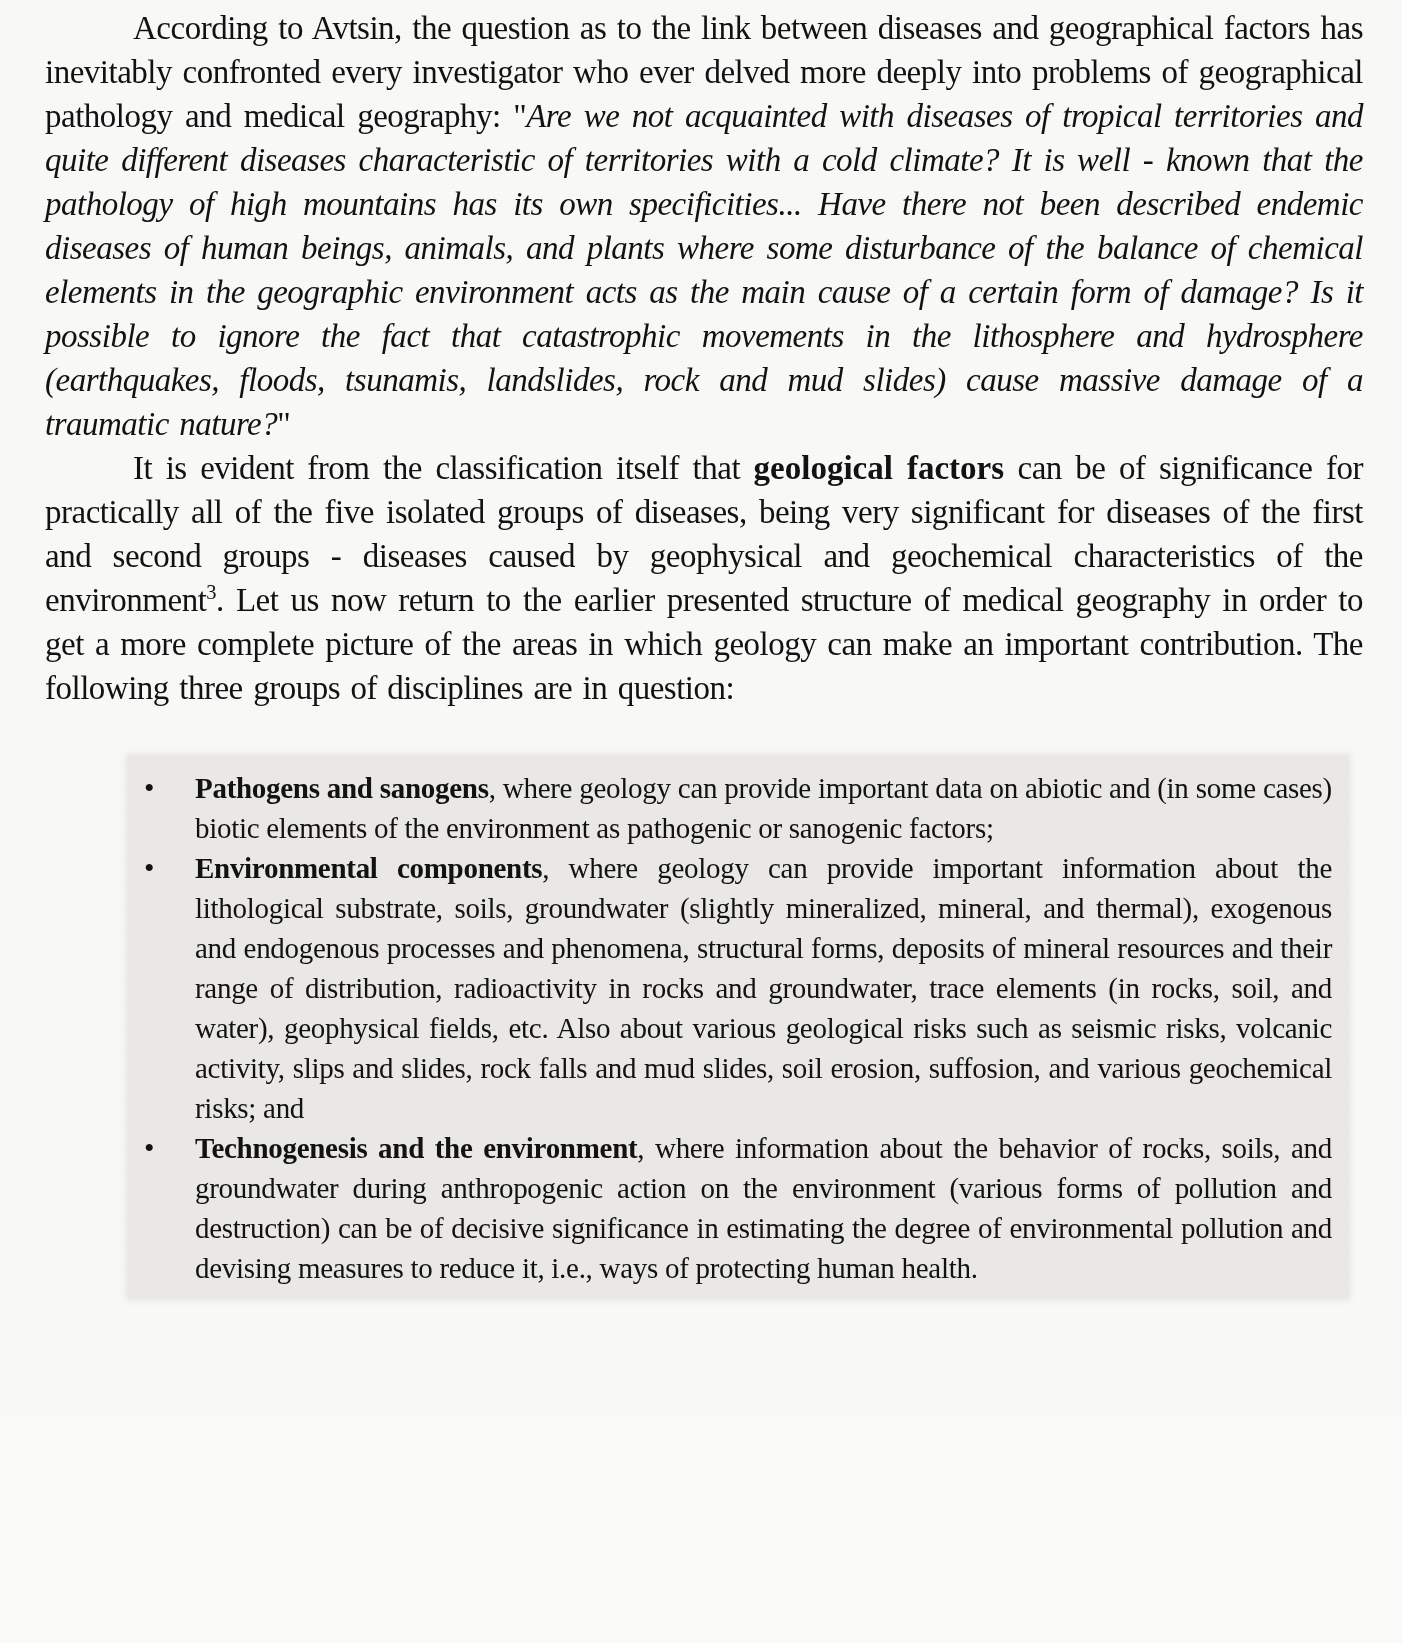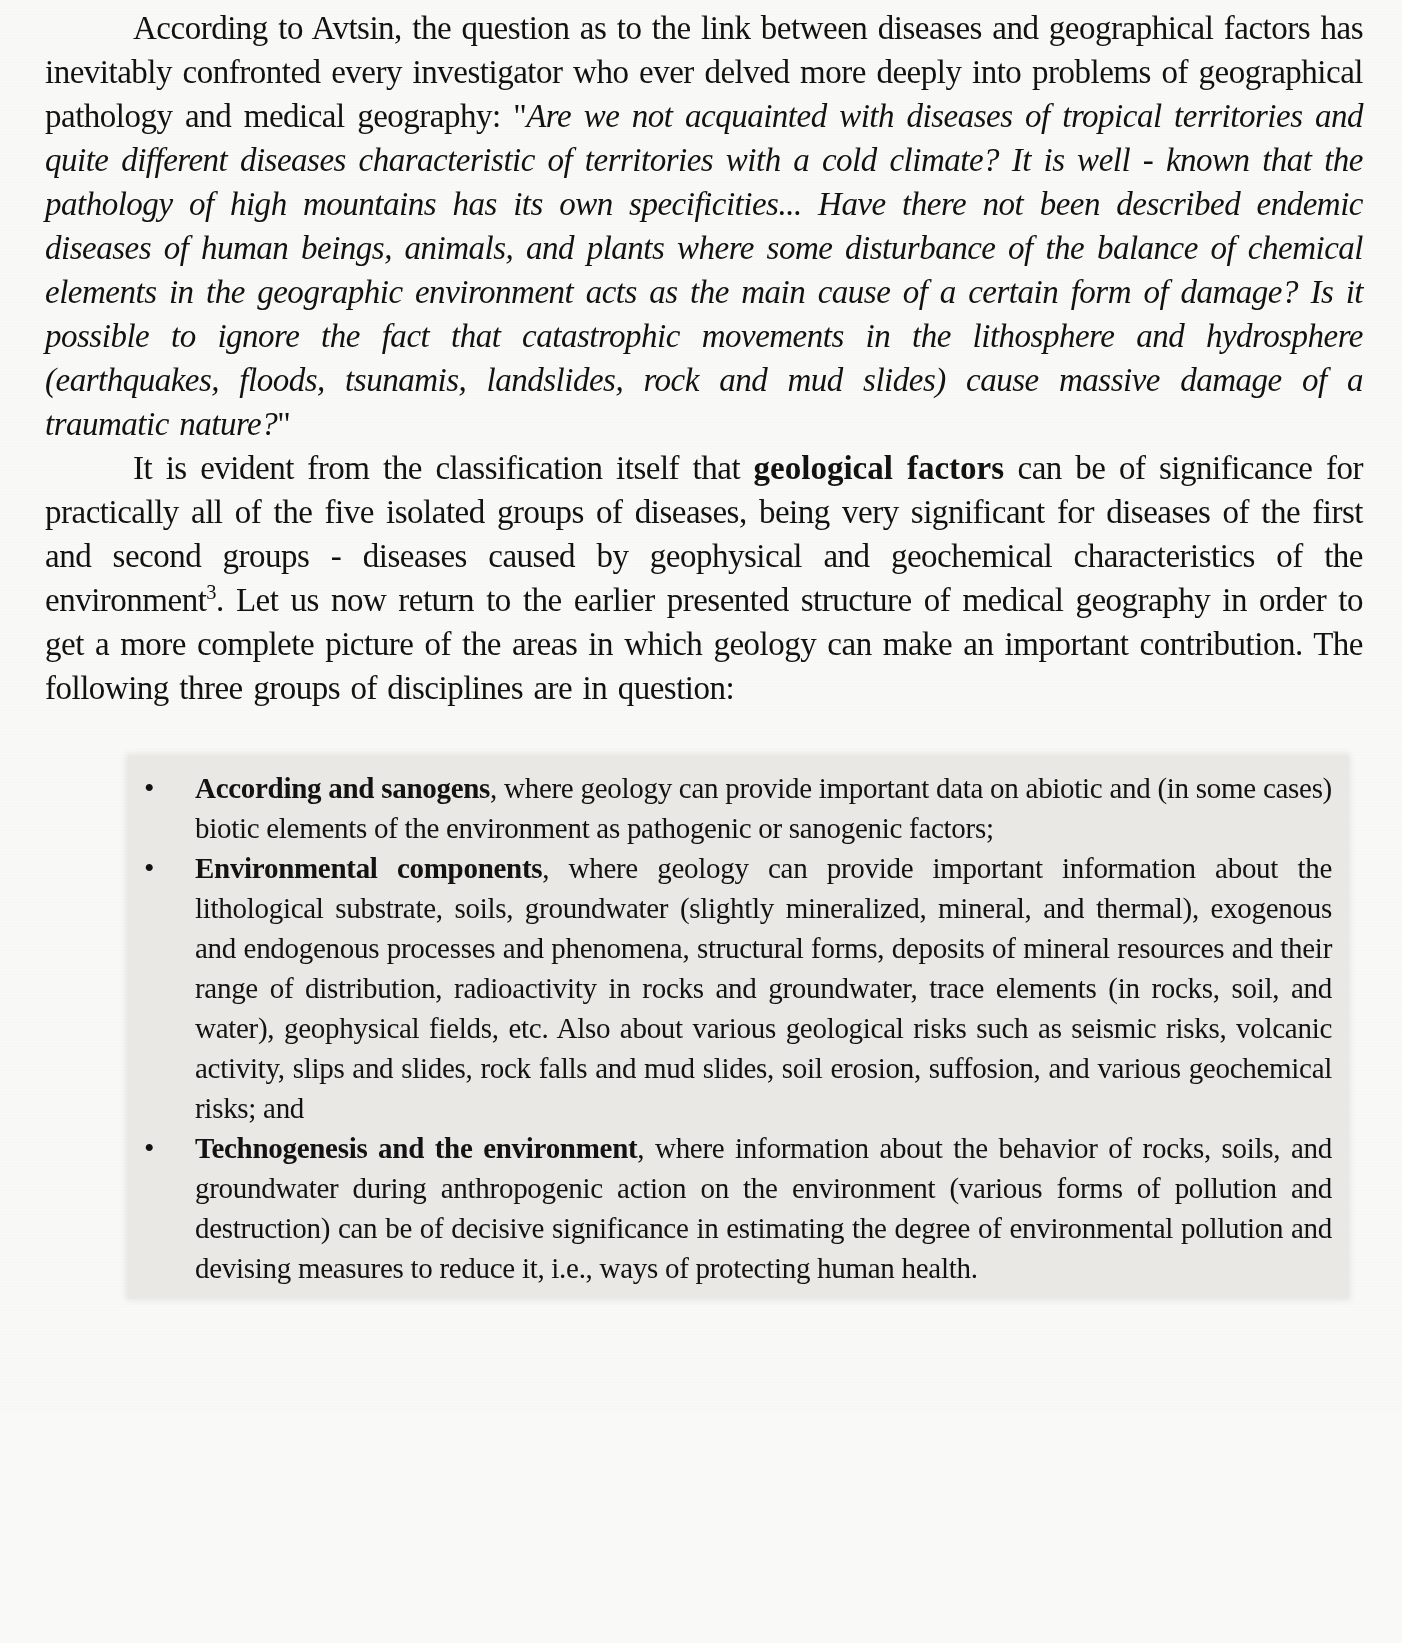--- a/index.html
+++ b/index.html
@@ -76,21 +76,21 @@
 <div class="page">
 
   <p class="body-par"><span>According to Avtsin, the question as to the link between diseases and geographical factors has inevitably confronted every investigator who ever delved more deeply into problems of geographical pathology and medical geography: "</span><span class="quote">Are we not acquainted with diseases of tropical territories and quite different diseases characteristic of territories with a cold climate? It is well - known that the pathology of high mountains has its own specificities... Have there not been described endemic diseases of human beings, animals, and plants where some disturbance of the balance of chemical elements in the geographic environment acts as the main cause of a certain form of damage? Is it possible to ignore the fact that catastrophic movements in the lithosphere and hydrosphere (earthquakes, floods, tsunamis, landslides, rock and mud slides) cause massive damage of a traumatic nature?</span><span>"</span></p>
 
   <p class="body-par"><span>It is evident from the classification itself that </span><span class="bold">geological factors</span><span> can be of significance for practically all of the five isolated groups of diseases, being very significant for diseases of the first and second groups - diseases caused by geophysical and geochemical characteristics of the environment</span><sup class="fnote">3</sup><span>. Let us now return to the earlier presented structure of medical geography in order to get a more complete picture of the areas in which geology can make an important contribution. The following three groups of disciplines are in question:</span></p>
 
   <div class="bullets">
 
     <div class="bullet-item">
       <span class="bullet-marker">•</span>
-      <span class="bullet-text"><span class="lead">According and sanogens</span><span>, where geology can provide important data on abiotic and (in some cases) biotic elements of the environment as pathogenic or sanogenic factors;</span></span>
+      <span class="bullet-text"><span class="lead">Pathogens and sanogens</span><span>, where geology can provide important data on abiotic and (in some cases) biotic elements of the environment as pathogenic or sanogenic factors;</span></span>
     </div>
 
     <div class="bullet-item">
       <span class="bullet-marker">•</span>
       <span class="bullet-text"><span class="lead">Environmental components</span><span>, where geology can provide important information about the lithological substrate, soils, groundwater (slightly mineralized, mineral, and thermal), exogenous and endogenous processes and phenomena, structural forms, deposits of mineral resources and their range of distribution, radioactivity in rocks and groundwater, trace elements (in rocks, soil, and water), geophysical fields, etc. Also about various geological risks such as seismic risks, volcanic activity, slips and slides, rock falls and mud slides, soil erosion, suffosion, and various geochemical risks; and</span></span>
     </div>
 
     <div class="bullet-item">
       <span class="bullet-marker">•</span>
       <span class="bullet-text"><span class="lead">Technogenesis and the environment</span><span>, where information about the behavior of rocks, soils, and groundwater during anthropogenic action on the environment (various forms of pollution and destruction) can be of decisive significance in estimating the degree of environmental pollution and devising measures to reduce it, i.e., ways of protecting human health.</span></span>

